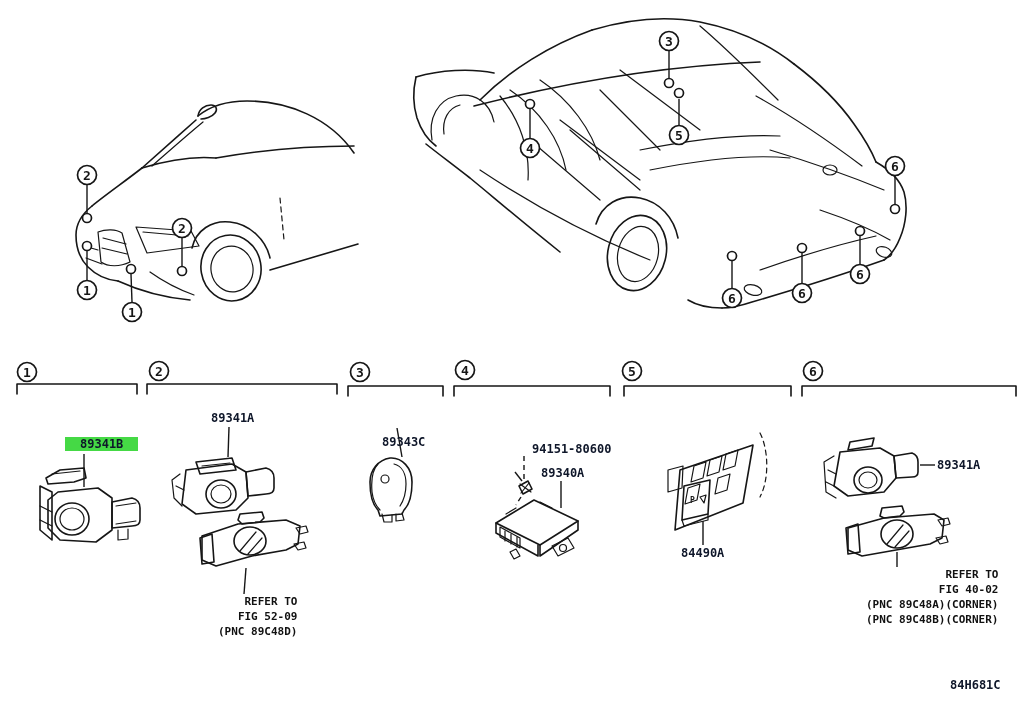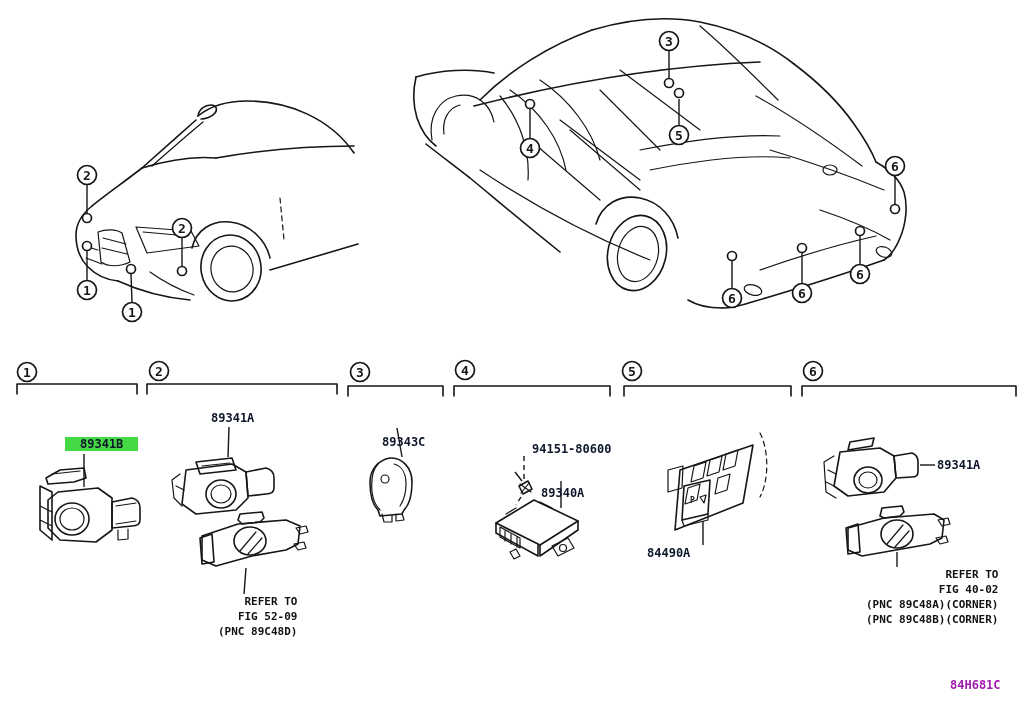--- a/index.html
+++ b/index.html
@@ -10,21 +10,21 @@
   .thin{stroke-width:1.2;}
   .callout-circle{fill:#ffffff;stroke:#161616;stroke-width:1.7;}
   .dot{fill:#ffffff;stroke:#161616;stroke-width:1.7;}
   .lead{stroke:#161616;stroke-width:1.4;fill:none;}
   .dash{stroke-dasharray:5 4;}
   .num{font:bold 13px "DejaVu Sans Mono",monospace;fill:#161616;text-anchor:middle;}
   .plabel{position:absolute;font:bold 12px "DejaVu Sans Mono",monospace;color:#0f172a;
           white-space:nowrap;letter-spacing:0px;}
   .plabel.hl{background:#45D945;padding:0 15px;}
   .note{position:absolute;font:bold 11px/15px "DejaVu Sans Mono",monospace;color:#111;white-space:nowrap;text-align:right;}
-  .figcode{position:absolute;font:bold 12px "DejaVu Sans Mono",monospace;color:#a21caf;}
+  .figcode{position:absolute;font:bold 12px "DejaVu Sans Mono",monospace;color:#0f172a;}
 </style>
 </head>
 <body>
 
 <div class="stage">
 
 <svg width="1024" height="707" viewBox="0 0 1024 707">
 
   <g>
     <path class="art" d="M354,153 C330,118 288,101 247,101 C224,101 209,107 198,116"></path>
@@ -292,23 +292,23 @@
   <div class="note" style="left:218px;top:594px;">
     <div>REFER TO</div>
     <div>FIG 52-09</div>
     <div>(PNC 89C48D)</div>
   </div>
 
   <div class="plabel" style="left:382px;top:415px;margin-top:20px;">89343C</div>
 
   <div class="plabel" style="left:488px;top:442px;margin-left:44px;">94151-80600</div>
 
-  <div class="plabel" style="left:541px;top:486px;">89340A</div>
-
-  <div class="plabel" style="left:647px;top:546px;">84490A</div>
+  <div class="plabel" style="left:541px;top:466px;">89340A</div>
+
+  <div class="plabel" style="left:681px;top:546px;">84490A</div>
 
   <div class="plabel" style="left:937px;top:458px;">89341A</div>
 
   <div class="note" style="left:866px;top:567px;">
     <div>REFER TO</div>
     <div>FIG 40-02</div>
     <div>(PNC 89C48A)(CORNER)</div>
     <div>(PNC 89C48B)(CORNER)</div>
   </div>
 

